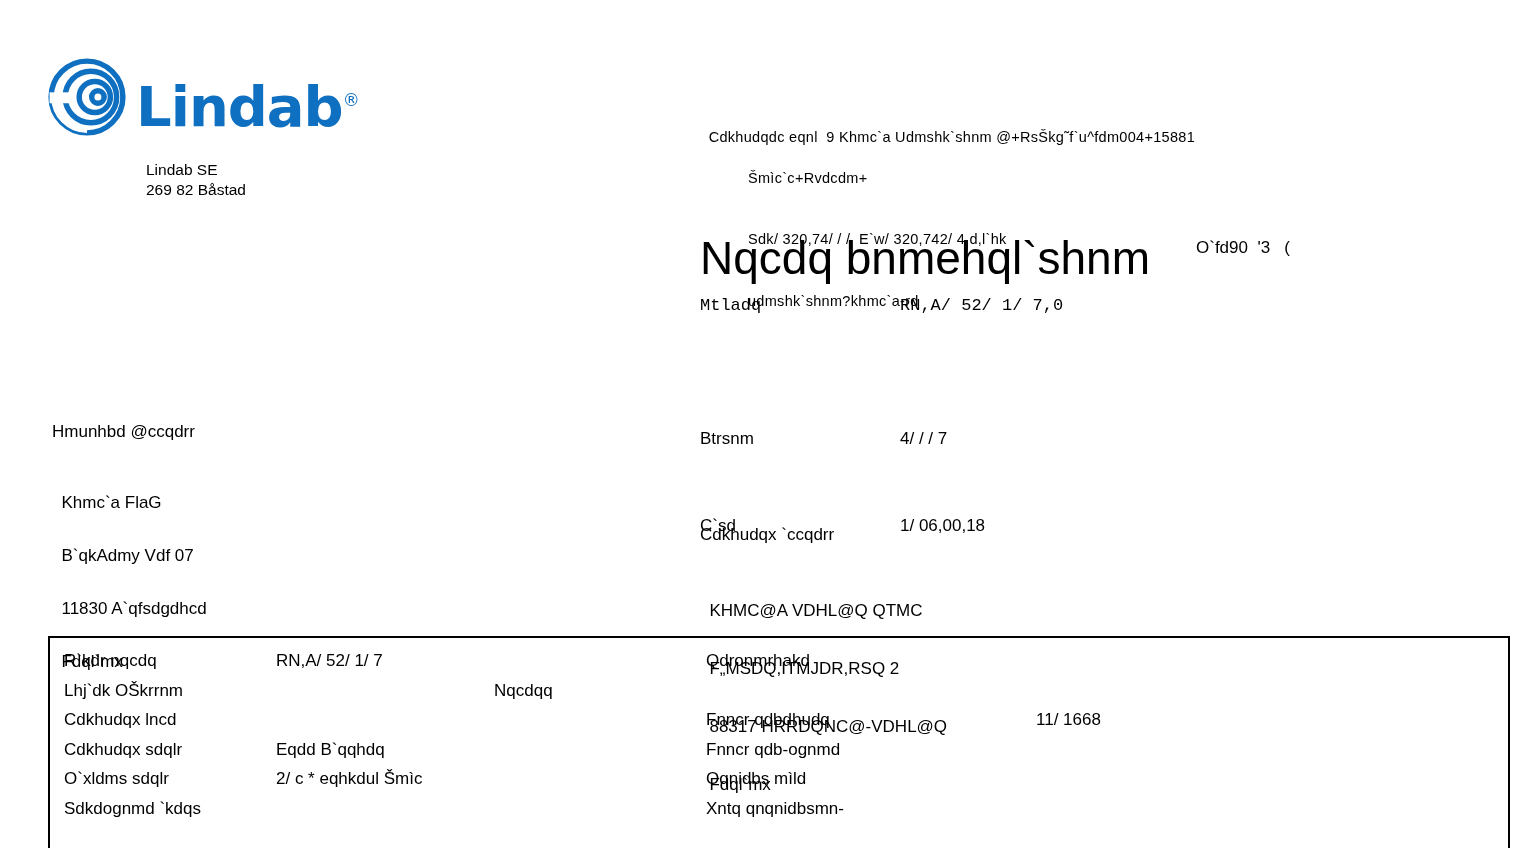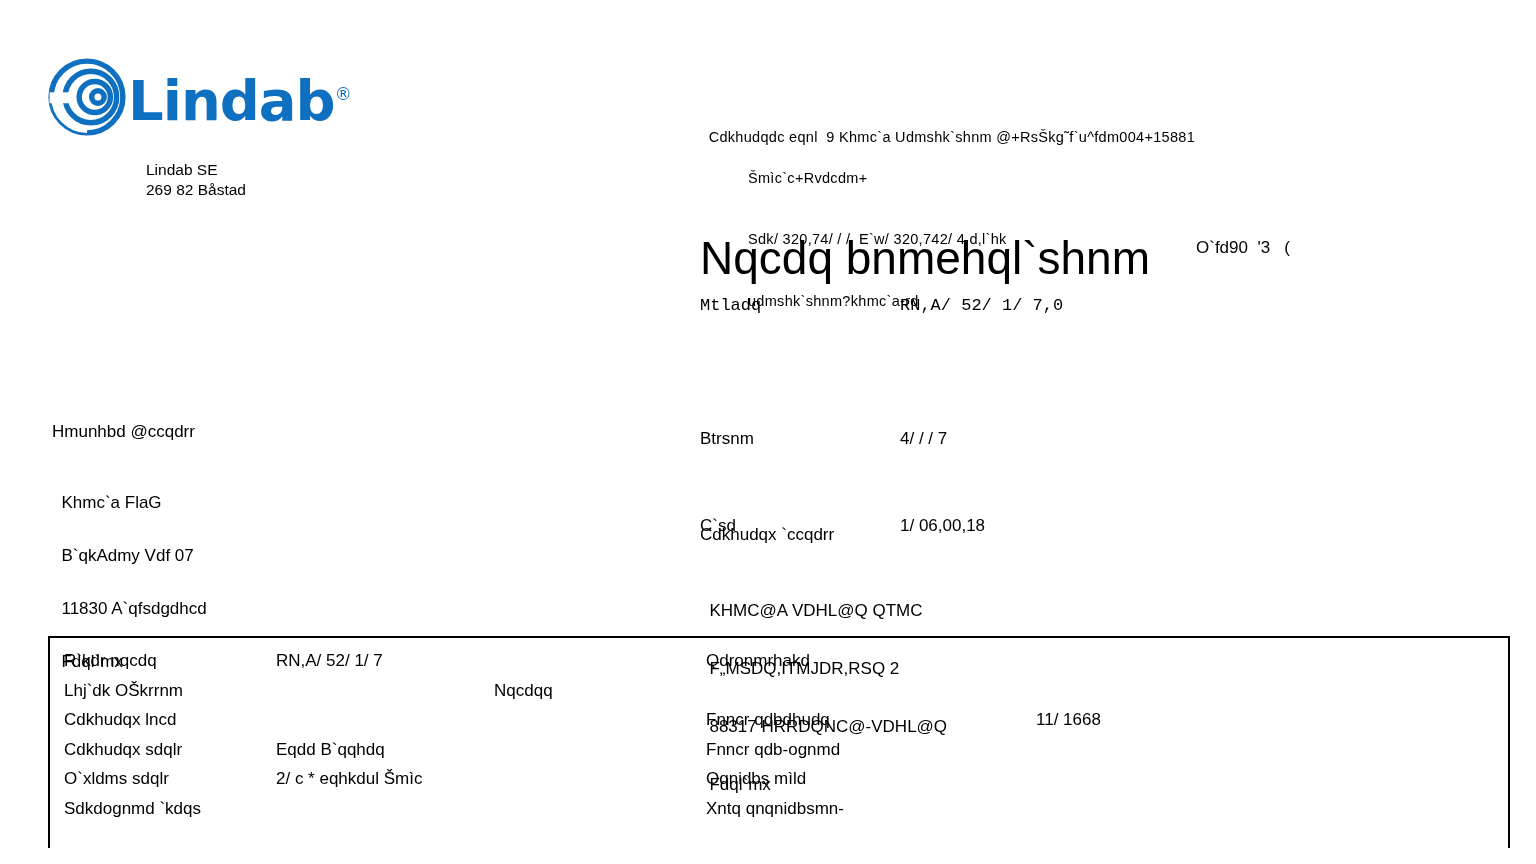--- a/index.html
+++ b/index.html
@@ -18,22 +18,22 @@
 
   
   #logo-block {
     position: absolute;
     left: 48px;
     top: 58px;
     width: 420px;
   }
   #logo-row {
     display: flex;
-    align-items: center;
-    gap: 2px;
+    align-items: flex-end;
+    gap: 10px;
   }
   #logo-mark {
     width: 78px;
     height: 78px;
     flex: 0 0 auto;
   }
   #logo-wordmark {
     font-family: "DejaVu Sans", sans-serif;
     font-weight: bold;
     font-size: 56px;

